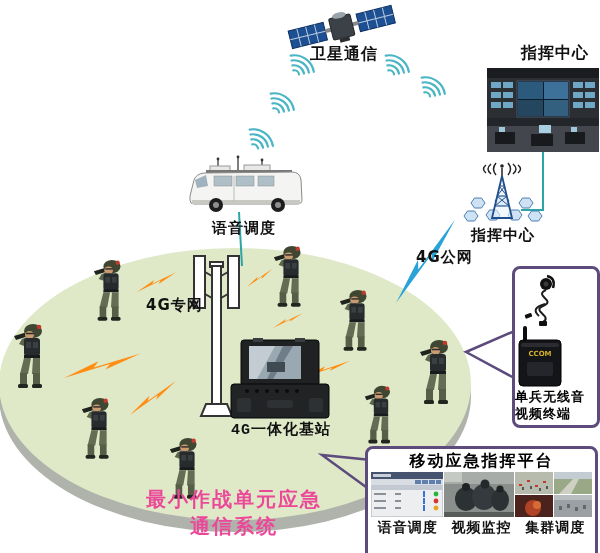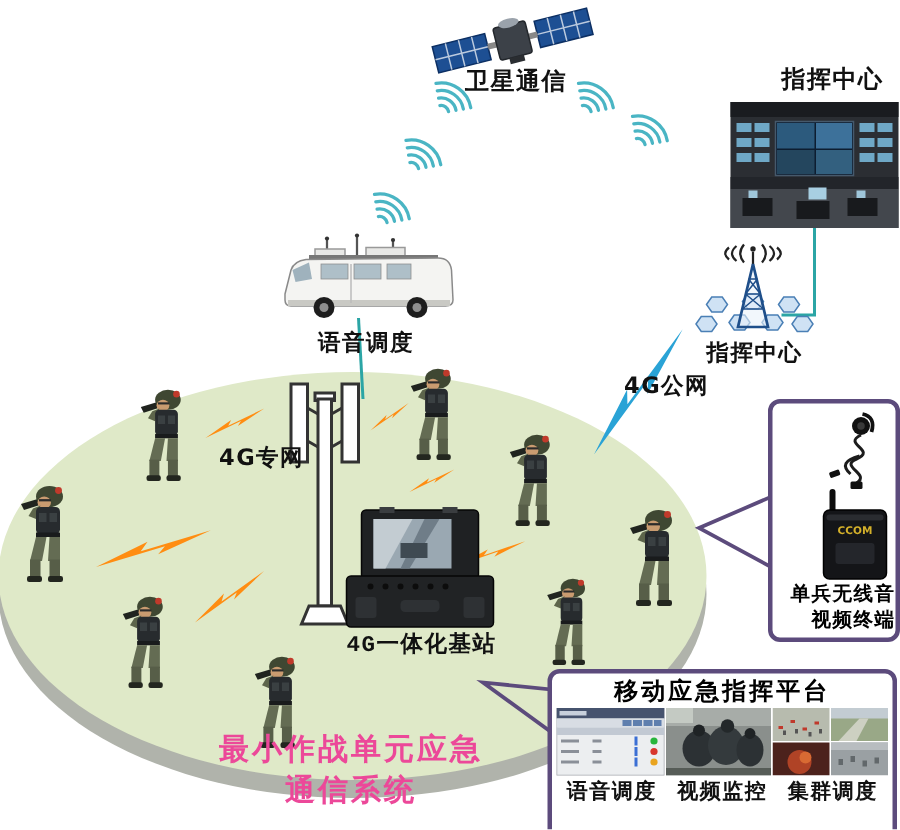--- a/index.html
+++ b/index.html
@@ -7,21 +7,21 @@
          font-family:"DejaVu Sans","Liberation Sans",sans-serif;}
   .scene{position:absolute;left:0;top:0;z-index:1;}
   .lbl{position:absolute;z-index:5;font-weight:700;color:#111;text-align:center;
        font-size:15px;line-height:1.25;letter-spacing:1px;}
   .lbl.big{font-size:16px;}
   .sys-title{position:absolute;z-index:5;left:108px;top:486px;width:252px;text-align:center;
        font-weight:700;color:#ec4899;font-size:20px;line-height:27px;letter-spacing:2px;}
   .box{position:absolute;z-index:8;background:#fff;border:3px solid #5c4b7c;border-radius:8px;
        box-sizing:border-box;}
   .terminal-box{left:512px;top:266px;width:88px;height:162px;display:flex;flex-direction:column;
-       align-items:flex-end;padding-top:3px;}
+       align-items:flex-start;padding-top:3px;}
   .terminal-label{font-size:13px;font-weight:700;color:#000000;text-align:center;line-height:17px;letter-spacing:1px;}
   .platform-box{left:365px;top:446px;width:233px;height:117px;padding:2px 3px;display:flex;
        flex-direction:column;}
   .platform-title{font-size:16px;font-weight:700;color:#000;text-align:center;letter-spacing:2px;line-height:20px;}
   .thumb-row{display:flex;justify-content:center;gap:1px;margin-top:1px;}
   .caption-row{display:flex;justify-content:space-around;margin-top:2px;}
   .caption{font-size:14px;font-weight:700;color:#111;letter-spacing:1px;}
 </style>
 </head>
 <body>

